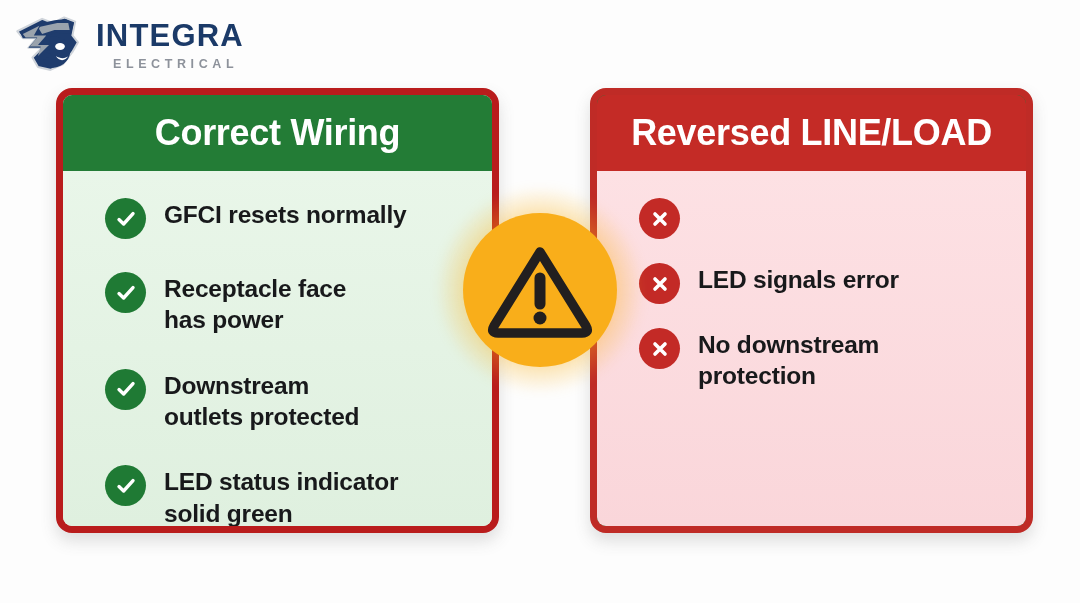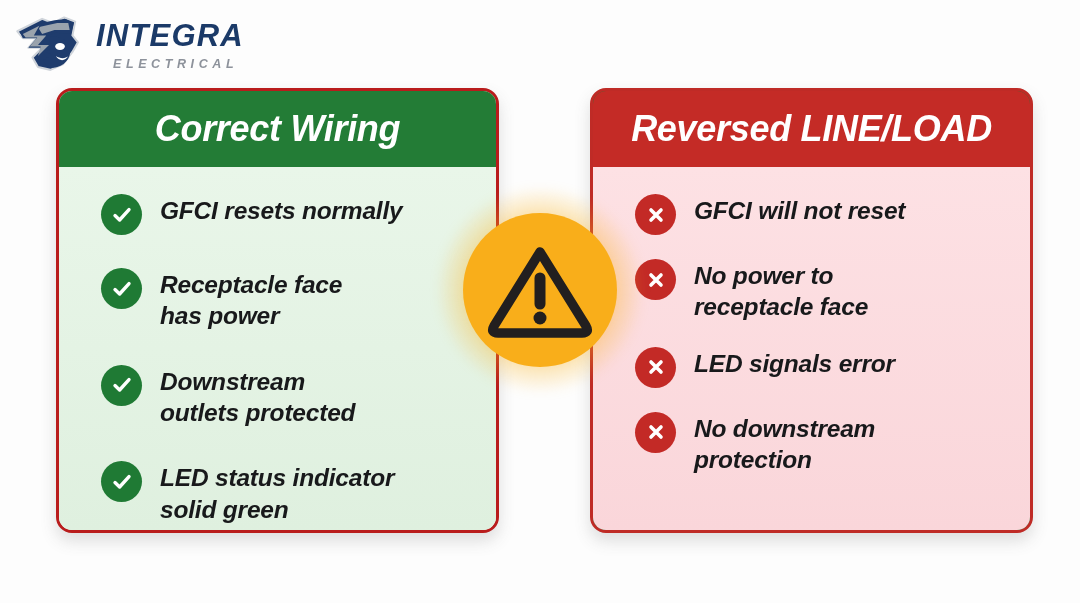--- a/index.html
+++ b/index.html
@@ -15,21 +15,20 @@
     background: #ffffff;
     position: relative;
   }
 
   
   .stage {
     position: relative;
     width: 1080px;
     height: 603px;
     background: #fdfdfd;
-    font-style: italic;
   }
 
   
   .brand {
     position: absolute;
     left: 14px;
     top: 12px;
     display: flex;
     align-items: center;
     gap: 12px;
@@ -70,21 +69,21 @@
     width: 1080px;
     height: 450px;
   }
 
   .card {
     position: absolute;
     top: 0;
     width: 443px;
     height: 445px;
     border-radius: 16px;
-    border: 3px solid #b91c1c;
+    border: 7px solid #b91c1c;
     background: #e4f3e4;
     overflow: hidden;
     box-shadow: 0 8px 16px rgba(80, 80, 80, 0.18);
   }
   .card--good { left: 56px; }
   .card--bad {
     left: 590px;
     border-color: #bf2b26;
     background: #15803d;
   }
@@ -262,30 +261,20 @@
         <h2 class="card-title">Reversed LINE/LOAD</h2>
       </div>
       <div class="card-body">
         <ul class="items">
           <li class="item">
             <span class="badge badge--x">
               <svg width="24" height="24" viewBox="0 0 24 24">
                   <path d="M7 7 L17 17 M17 7 L7 17" fill="none" stroke="#ffffff" stroke-width="3.6" stroke-linecap="round"></path>
                 </svg>
             </span>
-            <span class="item-text">GFCI will not reset</span>
-          </li>
-          <li class="item">
-            <span class="badge badge--x">
-              <svg width="24" height="24" viewBox="0 0 24 24">
-                  <path d="M7 7 L17 17 M17 7 L7 17" fill="none" stroke="#ffffff" stroke-width="3.6" stroke-linecap="round"></path>
-                </svg>
-            </span>
-            <span class="item-text">No power to
-receptacle face</span>
           </li>
           <li class="item">
             <span class="badge badge--x">
               <svg width="24" height="24" viewBox="0 0 24 24">
                   <path d="M7 7 L17 17 M17 7 L7 17" fill="none" stroke="#ffffff" stroke-width="3.6" stroke-linecap="round"></path>
                 </svg>
             </span>
             <span class="item-text">LED signals error</span>
           </li>
           <li class="item">

